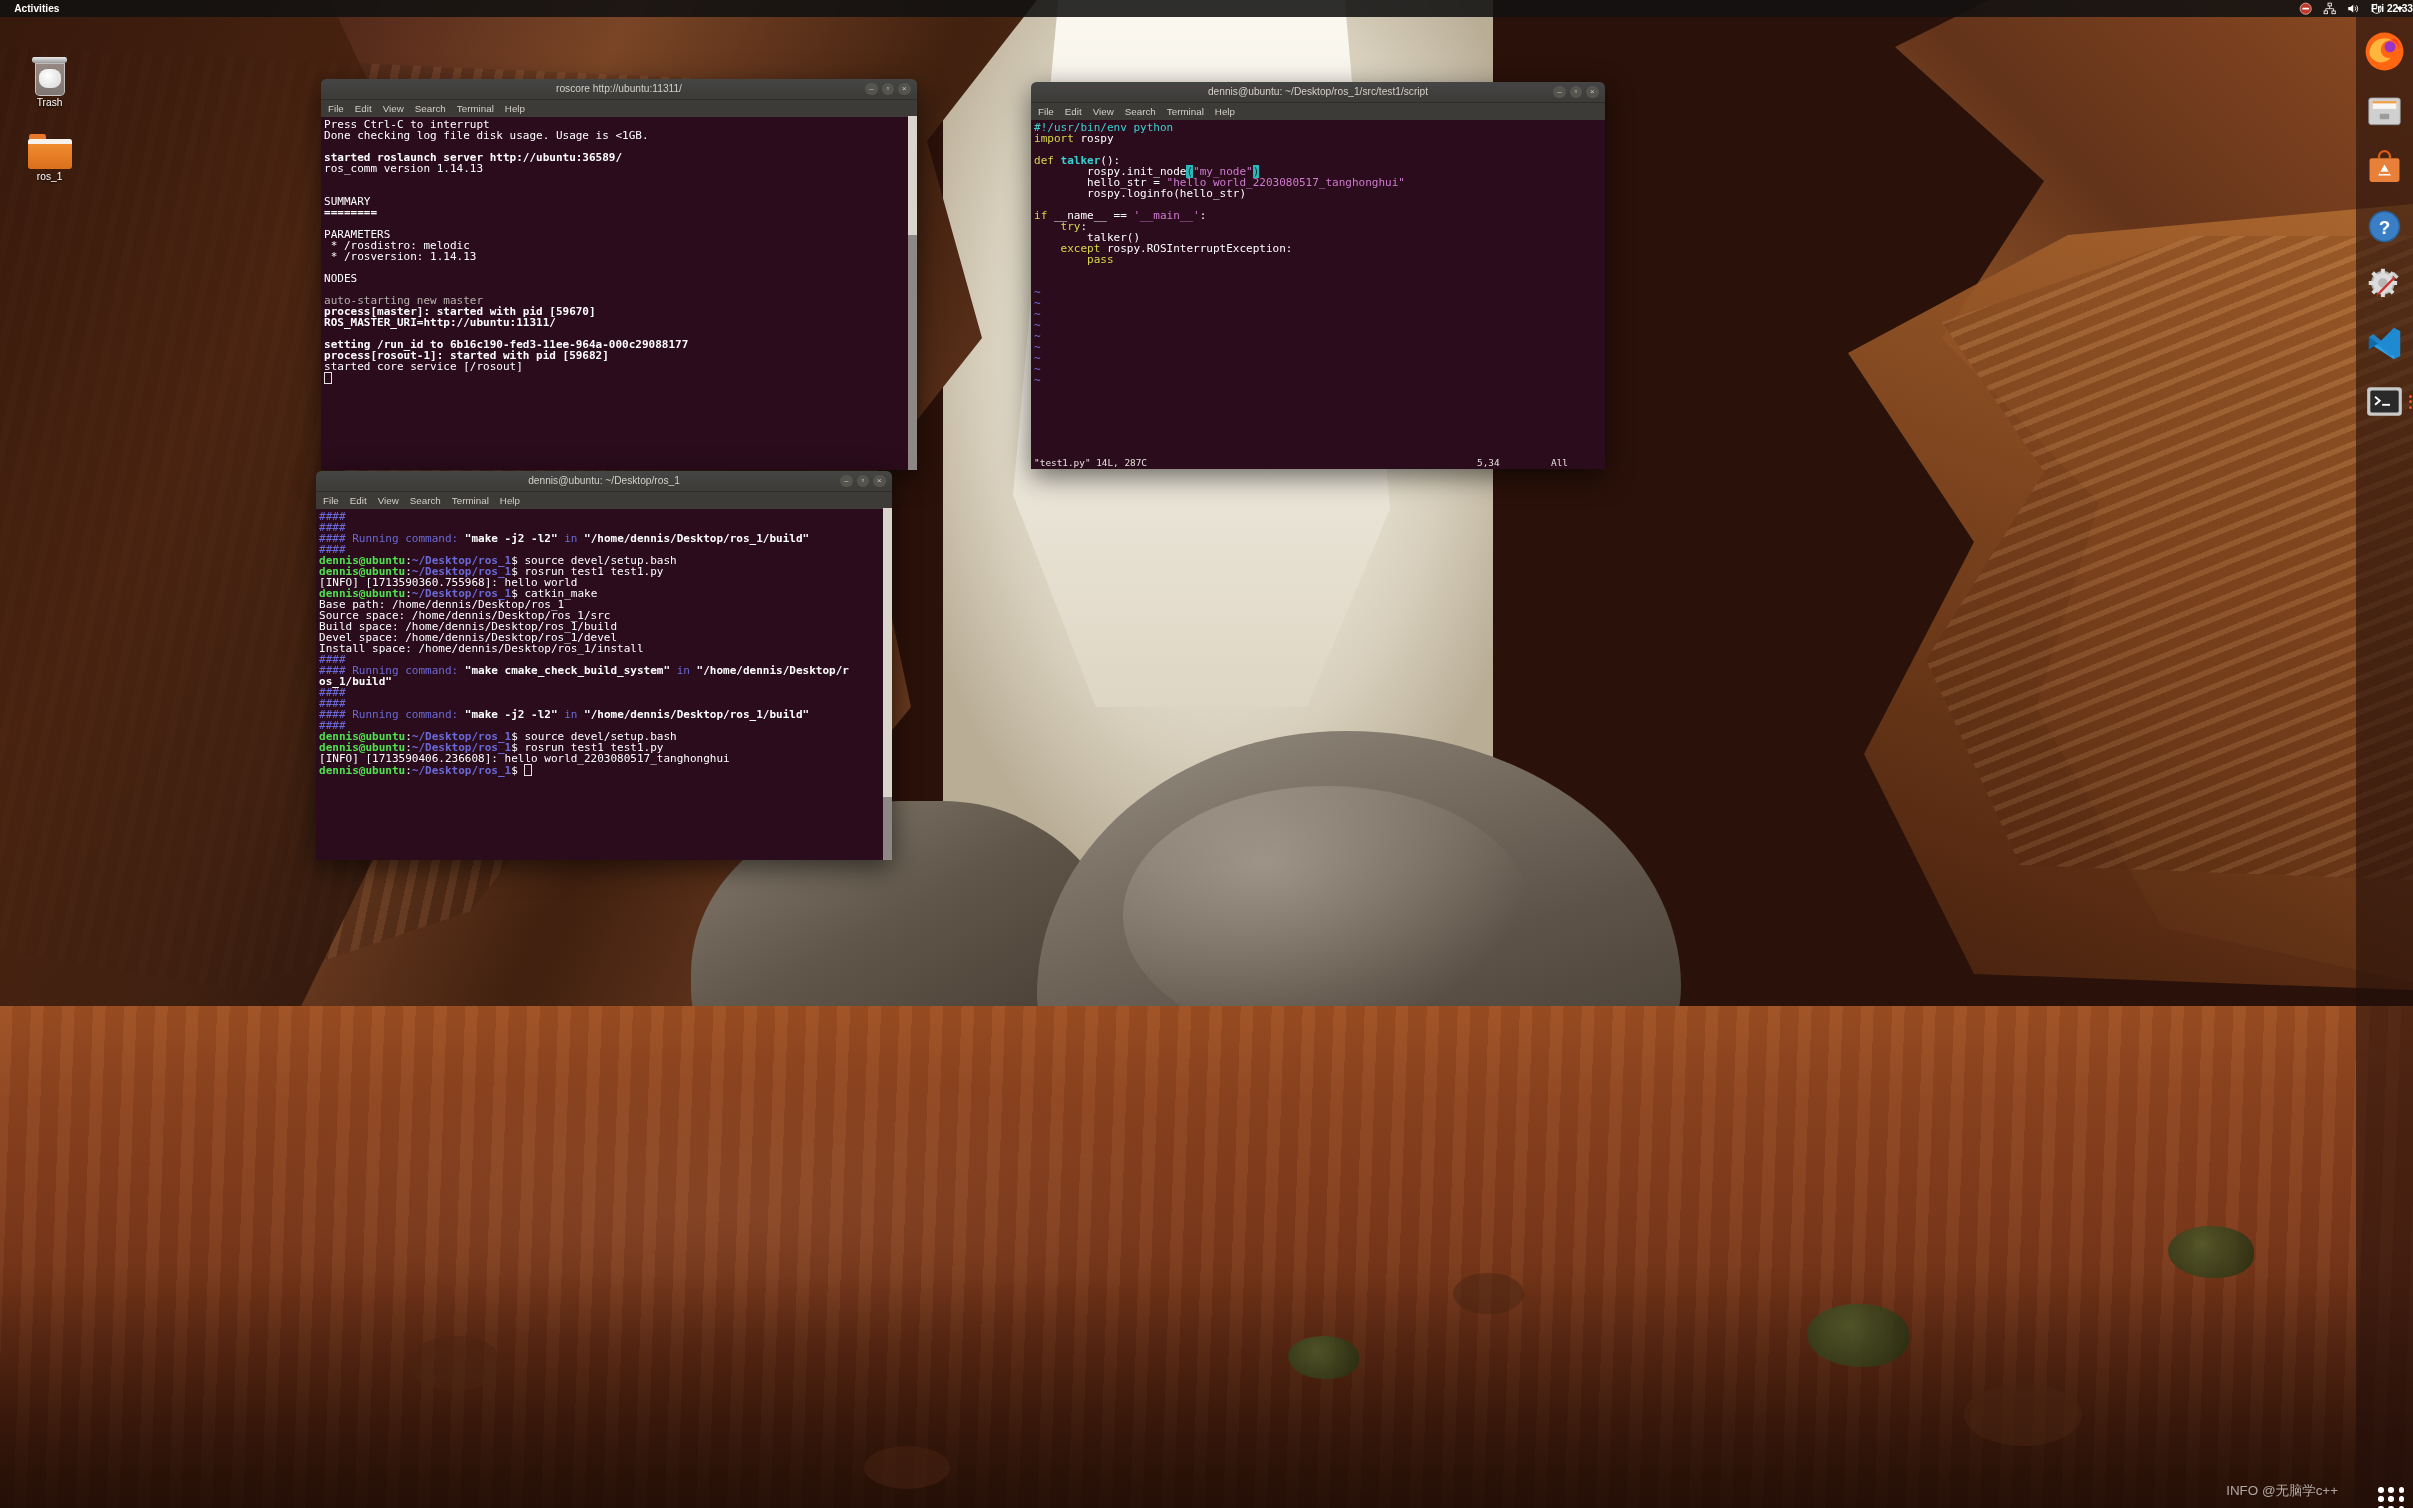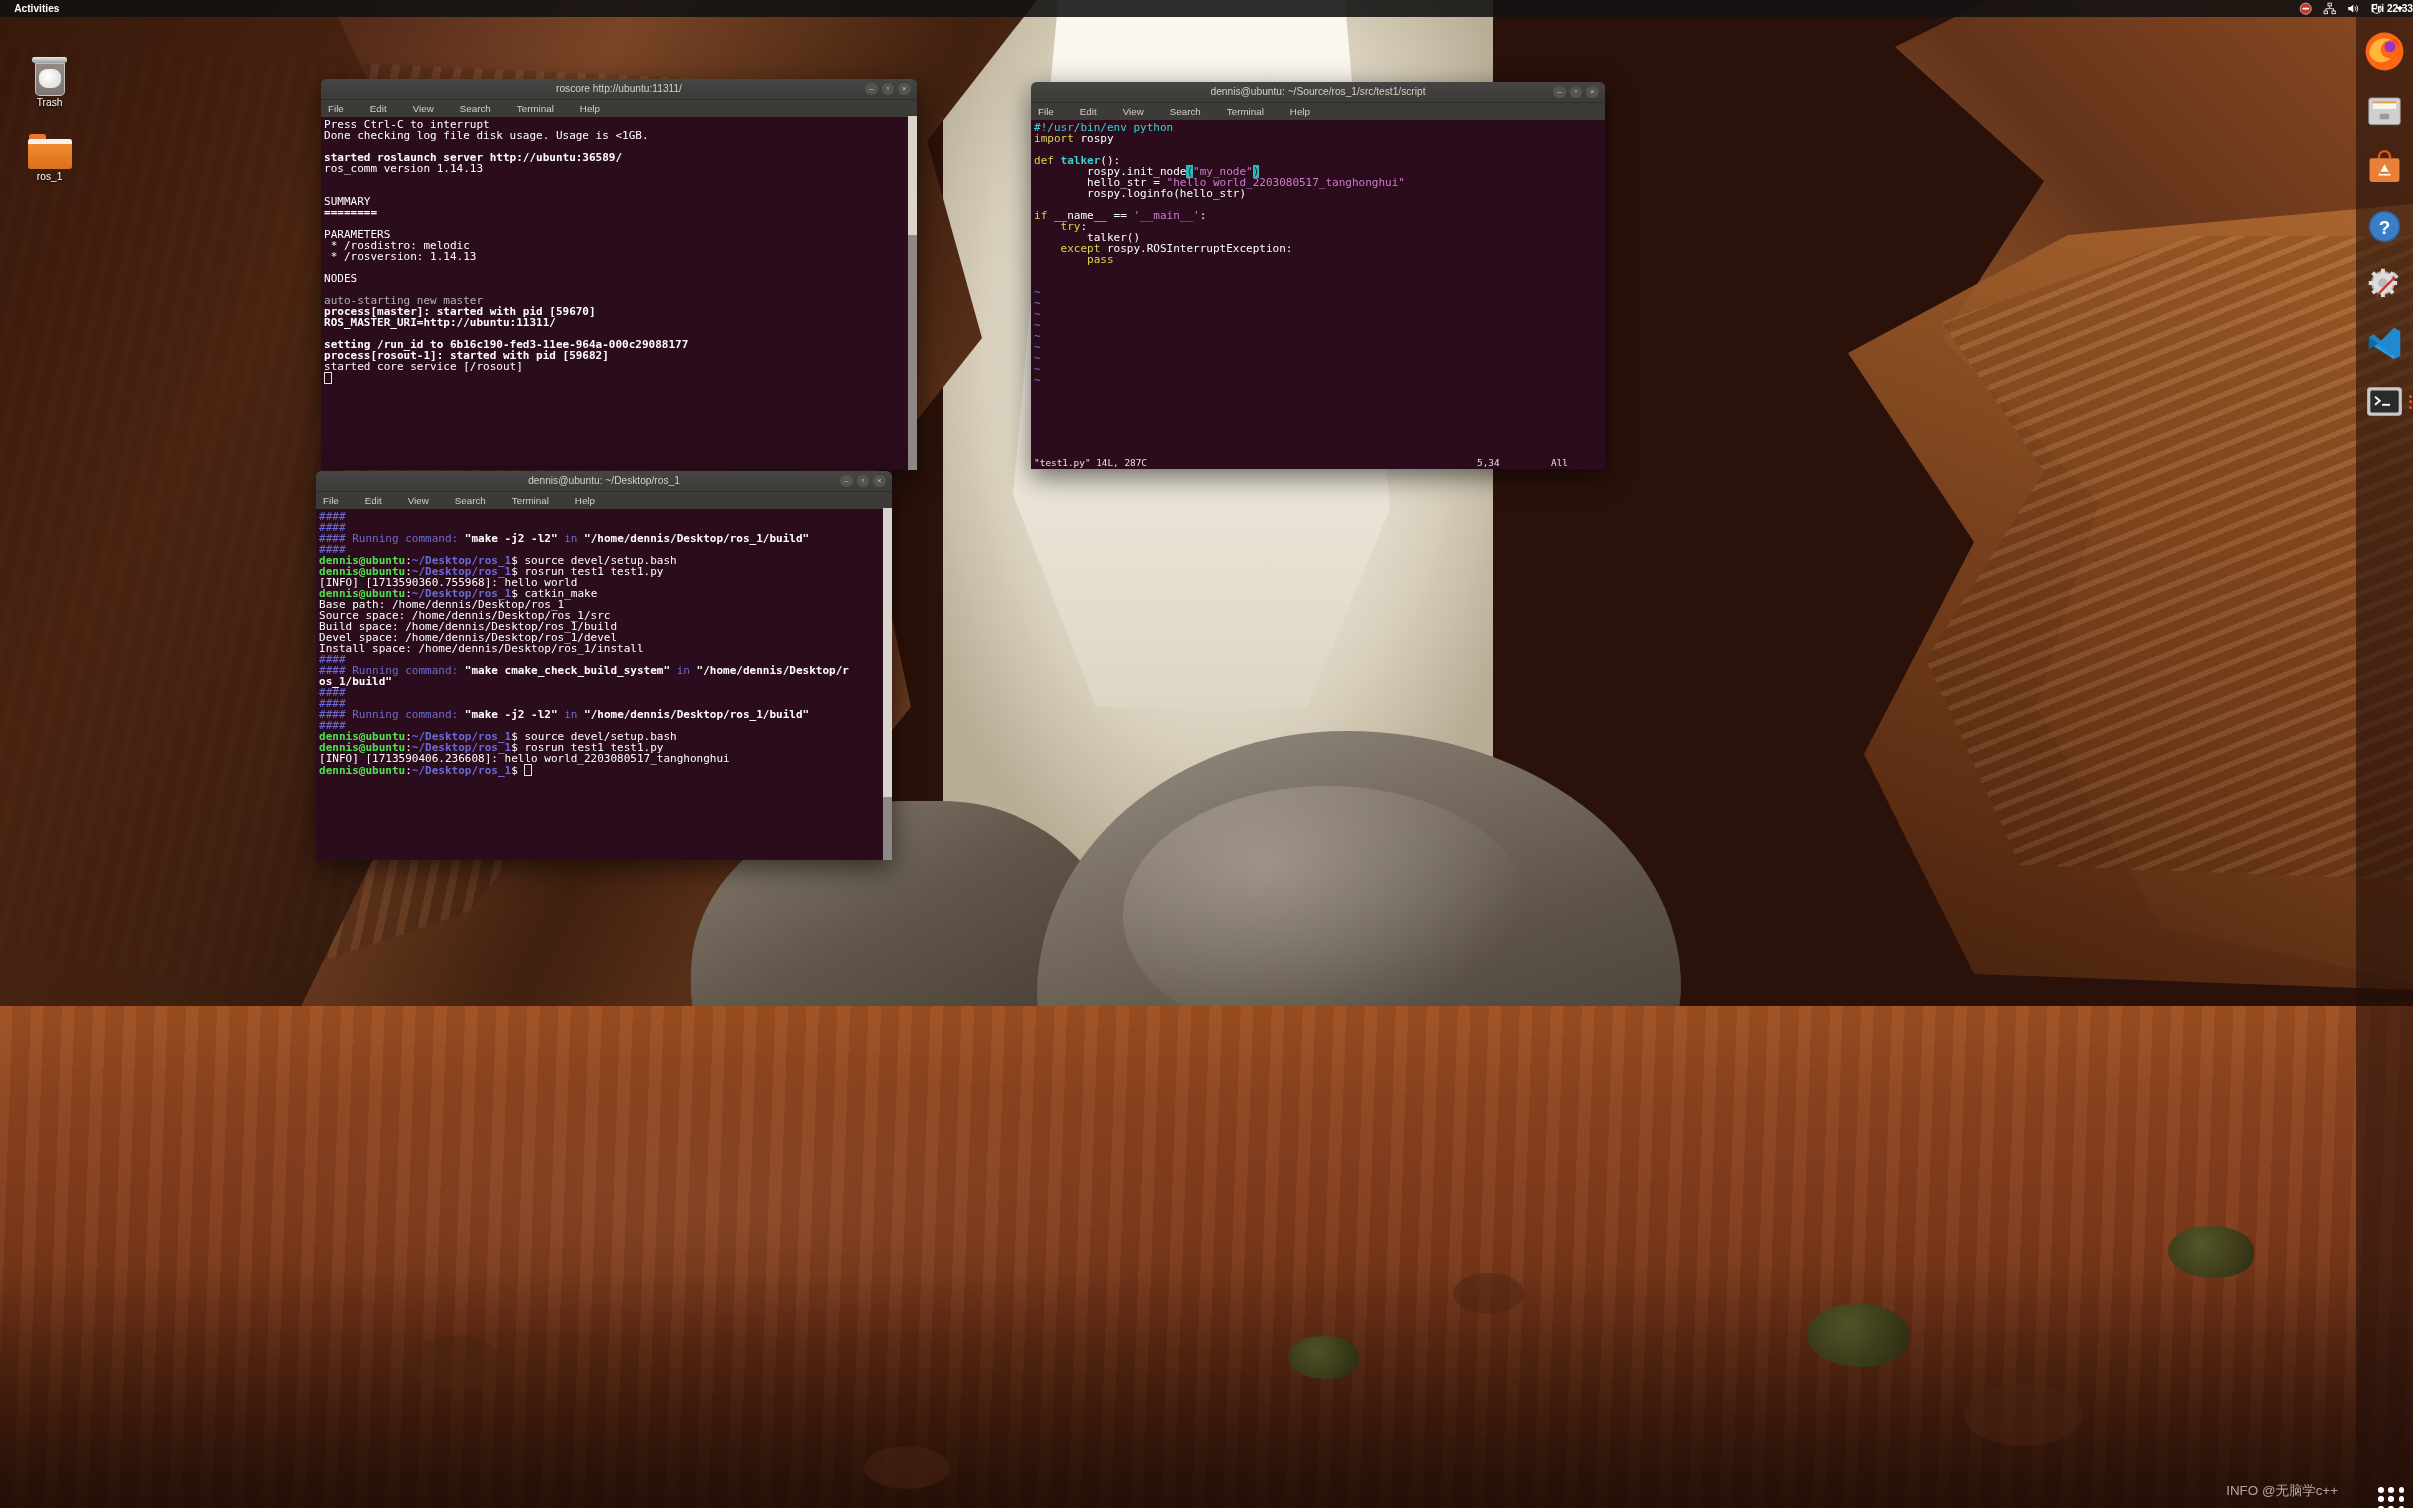--- a/index.html
+++ b/index.html
@@ -95,21 +95,21 @@
   #apps-grid{position:absolute;right:7.9px;bottom:11px;width:27px;display:grid;grid-template-columns:repeat(3,1fr);gap:3.9px;}
   #apps-grid span{width:5.5px;height:5.5px;border-radius:50%;background:#fff;display:block;}
 
   
   .win{position:absolute;border-radius:5.5px 5.5px 0 0;box-shadow:0 7.9px 27px rgba(0,0,0,.55);overflow:hidden;}
   .titlebar{height:20.4px;background:linear-gradient(180deg,#454545,#3c3b37);position:relative;border-bottom:0.8px solid #2e2d2a;}
   .titlebar .title{position:absolute;left:55px;right:55px;top:0;height:20.4px;line-height:20.4px;text-align:center;
     color:#d4d0c8;font-size:10.2px;white-space:nowrap;overflow:hidden;text-overflow:ellipsis;}
   .wbtns{position:absolute;right:6.3px;top:3.9px;display:flex;gap:3.9px;}
   .wbtn{width:12.6px;height:12.6px;border-radius:50%;background:#56544f;color:#cfcbc4;font-size:7.9px;line-height:12.6px;text-align:center;}
-  .menubar{height:16.5px;background:#3c3b37;display:flex;align-items:center;padding-left:7px;gap:26px;}
+  .menubar{height:16.5px;background:#3c3b37;display:flex;align-items:center;padding-left:7px;gap:11px;}
   .menubar span{color:#d3cfc8;font-size:9.8px;}
   .term-body{background:#2b0c1c;position:relative;overflow:hidden;
     font-family:"DejaVu Sans Mono","Liberation Mono",monospace;font-size:11px;line-height:11px;
     color:#e6e1dc;padding:2.4px 0 0 3.1px;white-space:pre;}
   .term-body .ln{white-space:pre;min-height:11px;}
   .b{font-weight:bold;}
   .green-b{color:#4ee24e;font-weight:bold;}
   .blue{color:#6a6ad6;}
   .cyan{color:#3bd0d0;}
   .yellow{color:#d8d84a;}
@@ -293,21 +293,21 @@
     <span>Help</span>
   </div>
   <div class="term-body" id="term-roscore" style="height:354px;"><div class="ln"><span class="white">Press Ctrl-C to interrupt</span></div><div class="ln"><span class="white">Done checking log file disk usage. Usage is &lt;1GB.</span></div><div class="ln"><span class="white"></span></div><div class="ln"><span class="white b">started roslaunch server http://ubuntu:36589/</span></div><div class="ln"><span class="white">ros_comm version 1.14.13</span></div><div class="ln"><span class="white"></span></div><div class="ln"><span class="white"></span></div><div class="ln"><span class="white">SUMMARY</span></div><div class="ln"><span class="white b">========</span></div><div class="ln"><span class="white"></span></div><div class="ln"><span class="white">PARAMETERS</span></div><div class="ln"><span class="white"> * /rosdistro: melodic</span></div><div class="ln"><span class="white"> * /rosversion: 1.14.13</span></div><div class="ln"><span class="white"></span></div><div class="ln"><span class="white">NODES</span></div><div class="ln"><span class="white"></span></div><div class="ln"><span class="grey">auto-starting new master</span></div><div class="ln"><span class="white b">process[master]: started with pid [59670]</span></div><div class="ln"><span class="white b">ROS_MASTER_URI=http://ubuntu:11311/</span></div><div class="ln"><span class="white"></span></div><div class="ln"><span class="white b">setting /run_id to 6b16c190-fed3-11ee-964a-000c29088177</span></div><div class="ln"><span class="white b">process[rosout-1]: started with pid [59682]</span></div><div class="ln"><span class="white">started core service [/rosout]</span></div><div class="ln"><span class="cursor-blk"></span></div></div>
   <div class="scrollbar" style="top:37px;height:354px;">
     <div class="scroll-thumb" style="top:119px;height:235px;"></div>
   </div>
 </div>
 
 <div class="win" id="win-editor" style="left:1031px;top:82px;width:574px;height:387px;">
   <div class="titlebar">
-    <div class="title">dennis@ubuntu: ~/Source/ros_1/src/test1/script</div>
+    <div class="title">dennis@ubuntu: ~/Desktop/ros_1/src/test1/script</div>
     <div class="wbtns">
       <div class="wbtn">–</div>
       <div class="wbtn">▫</div>
       <div class="wbtn">×</div>
     </div>
   </div>
   <div class="menubar">
     <span>File</span>
     <span>Edit</span>
     <span>View</span>

